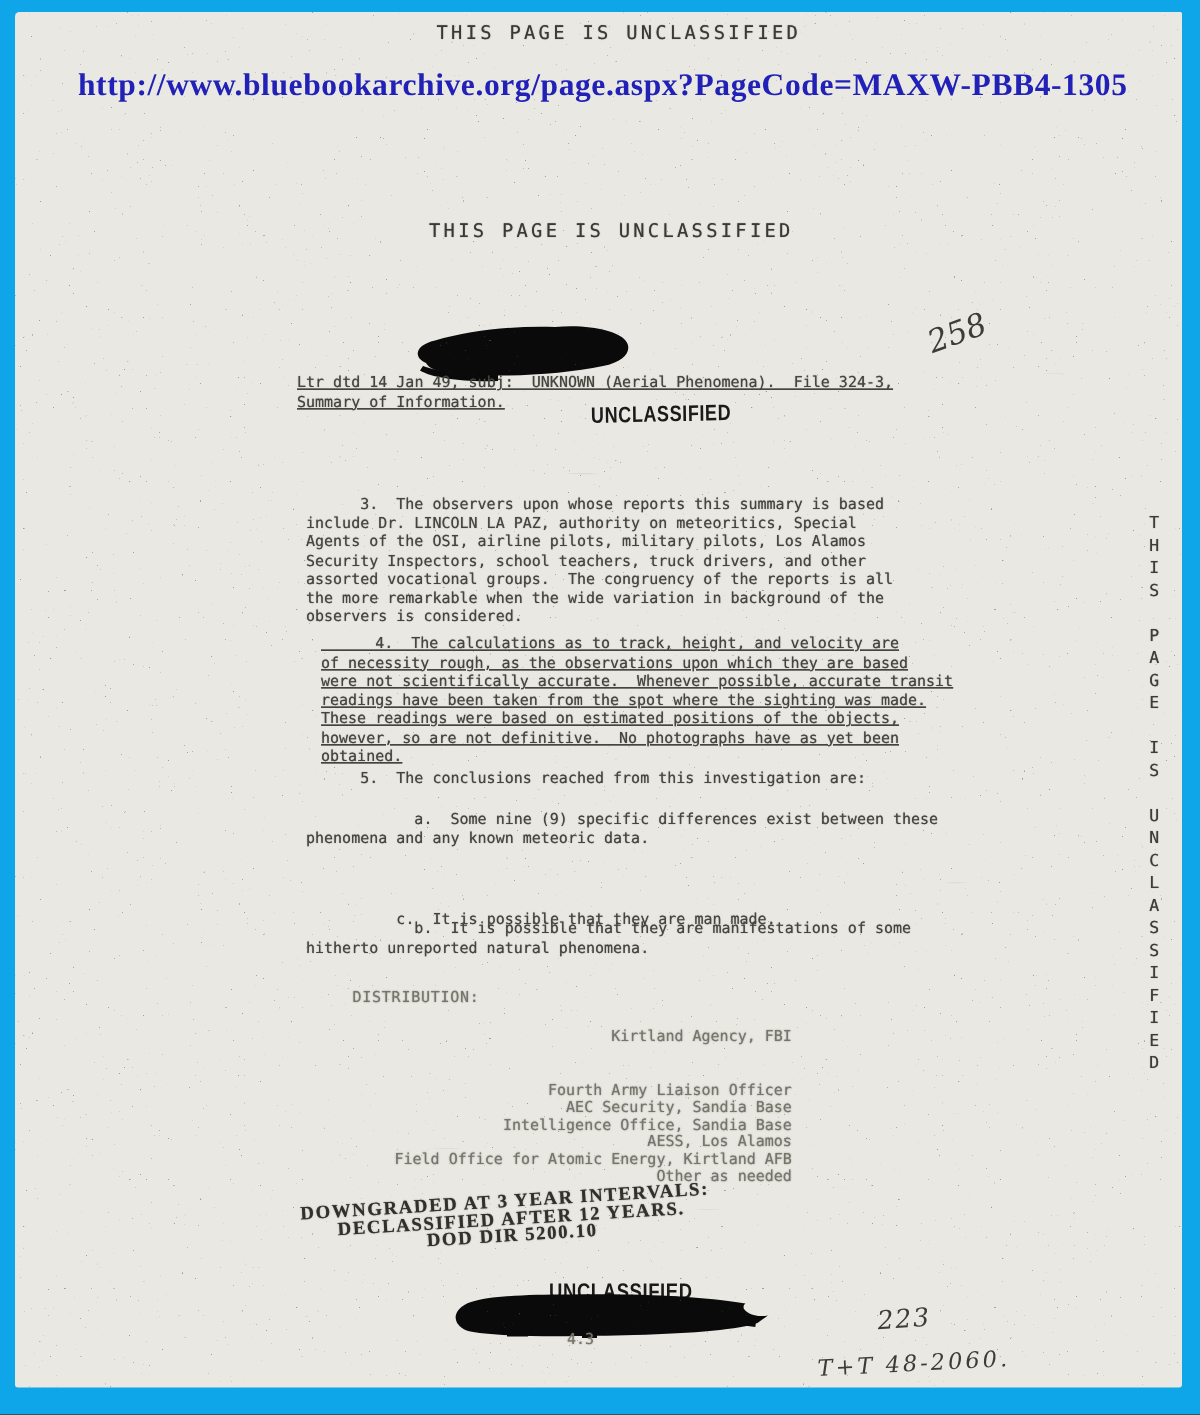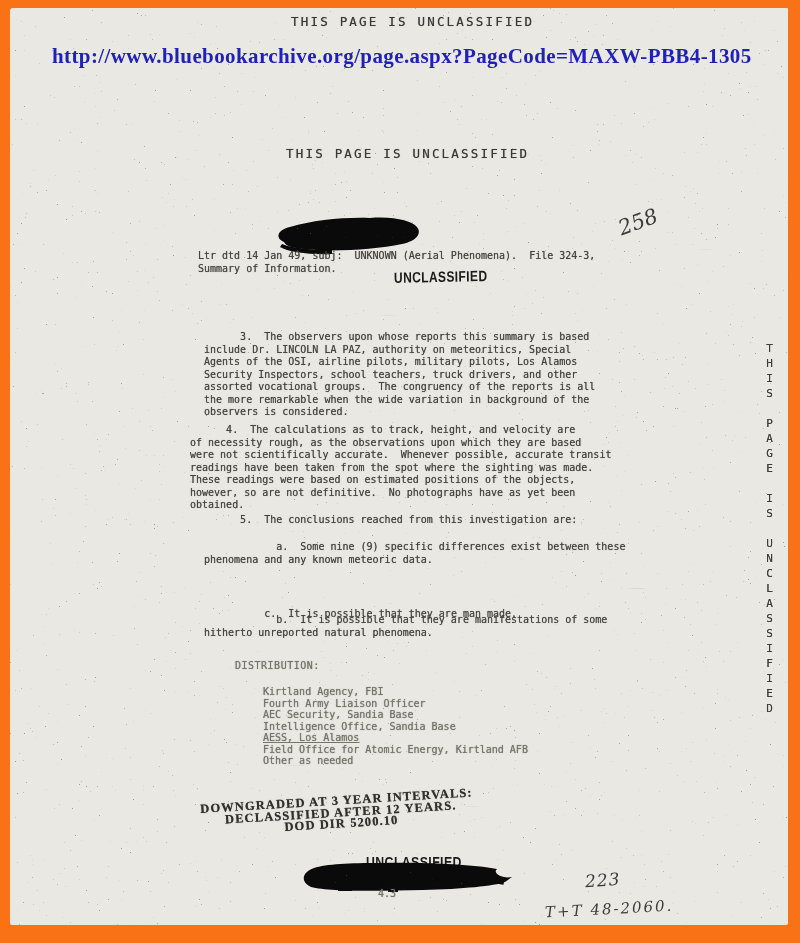--- a/index.html
+++ b/index.html
@@ -1,28 +1,28 @@
 <!DOCTYPE html>
 <html style="--url-blue: #2121b8; --paper: #e9e8e3; --ink: #45453f; --faint-ink: #75756b; --stamp-ink: #1a1a18;"><head>
 <meta charset="utf-8">
 <style>
   html,body{margin:0;padding:0;background:#000;}
-  .stage{position:relative;width:800px;height:943px;background:#f97316;overflow:hidden;
+  .stage{position:relative;width:800px;height:943px;background:#0ea5e9;overflow:hidden;
          font-family:"DejaVu Sans Mono", monospace;}
   .page{position:absolute;left:10px;top:8px;width:778px;height:917px;
         background:var(--paper,#e9e8e3);border-radius:3px 1px 2px 2px;overflow:hidden;}
   .abs{position:absolute;}
   .type{white-space:pre;font-family:"DejaVu Sans Mono",monospace;
         color:var(--ink,#45453f);text-shadow:0 0 0.7px rgba(70,70,62,0.75);}
   .banner{font-size:12.5px;letter-spacing:2.2px;color:#3a3a35;}
   .url{font-family:"Liberation Serif","DejaVu Serif",serif;font-weight:bold;
        font-size:21px;letter-spacing:0.4px;color:var(--url-blue,#2121b8);
        text-decoration:none;cursor:pointer;}
   .body-text{font-size:10px;line-height:12.5px;}
-  .faint{color:var(--faint-ink,#75756b);text-shadow:0 0 1px rgba(117,117,107,0.9);}
+  .faint{color:var(--faint-ink,#75756b);text-shadow:0 0 1px rgba(117,117,107,0.9);text-align:right;}
   .stamp{position:relative;font-family:"Liberation Sans","DejaVu Sans",sans-serif;
          font-weight:bold;font-size:15px;letter-spacing:0.5px;
          color:var(--stamp-ink,#1a1a18);transform-origin:left center;white-space:nowrap;}
   .fade-overlay{position:absolute;right:-3px;top:-3px;bottom:-3px;width:42%;
          background:linear-gradient(90deg, rgba(233,232,227,0), rgba(233,232,227,0.85));}
   .downgrade{transform:rotate(-3.5deg);transform-origin:left top;width:280px;
          font-family:"Liberation Serif","DejaVu Serif",serif;font-weight:bold;
          font-size:12.5px;line-height:11.5px;letter-spacing:1.1px;color:#31312c;
          text-shadow:0 0 0.8px rgba(49,49,44,0.8);}
   .downgrade div:nth-child(2){text-align:center;}
@@ -48,56 +48,56 @@
 
     <svg class="abs" style="left:262px;top:206px;" width="150" height="42" viewBox="0 0 150 42">
       <path class="redaction" d="M12 28 C 3 24, 5 16, 18 13 C 42 6, 72 3, 98 4
         C 122 2, 140 7, 145 13 C 150 19, 145 27, 130 30 C 102 36, 58 38, 32 35
         C 20 34, 14 32, 12 28 Z"></path>
       <path class="redaction" d="M10 30 C 20 34, 40 36, 60 36 L 60 40 C 38 41, 16 38, 8 33 Z"></path>
     </svg>
 
     <div class="abs handwritten" style="left:608px;top:202px;font-size:21px;transform:rotate(-20deg);">258</div>
 
-    <div class="abs type body-text" style="left:188px;top:242px;">Ltr dtd 14 Jan 49, subj:  UNKNOWN (Aerial Phenomena).  File 324-3,
+    <div class="abs type body-text" style="left:188px;top:242px;text-decoration:underline;">Ltr dtd 14 Jan 49, subj:  UNKNOWN (Aerial Phenomena).  File 324-3,
 Summary of Information.</div>
 
     <div class="abs stamp" style="left:384px;top:261px;transform:scaleX(0.8) rotate(-1deg);">
       <span>UNCLASSIFIED</span>
       <span class="fade-overlay"></span>
     </div>
 
     <div class="abs type body-text" style="left:194px;top:323px;">      3.  The observers upon whose reports this summary is based
 include Dr. LINCOLN LA PAZ, authority on meteoritics, Special
 Agents of the OSI, airline pilots, military pilots, Los Alamos
 Security Inspectors, school teachers, truck drivers, and other
 assorted vocational groups.  The congruency of the reports is all
 the more remarkable when the wide variation in background of the
 observers is considered.</div>
-    <div class="abs type body-text" style="left:180px;top:416px;">      4.  The calculations as to track, height, and velocity are
+    <div class="abs type body-text" style="left:204px;top:416px;text-decoration:underline;">      4.  The calculations as to track, height, and velocity are
 of necessity rough, as the observations upon which they are based
 were not scientifically accurate.  Whenever possible, accurate transit
 readings have been taken from the spot where the sighting was made.
 These readings were based on estimated positions of the objects,
 however, so are not definitive.  No photographs have as yet been
 obtained.</div>
     <div class="abs type body-text" style="left:194px;top:506px;">      5.  The conclusions reached from this investigation are:</div>
     <div class="abs type body-text" style="left:194px;top:533px;">            a.  Some nine (9) specific differences exist between these
 phenomena and any known meteoric data.</div>
     <div class="abs type body-text" style="left:194px;top:566px;margin-top:40px;">            b.  It is possible that they are manifestations of some
 hitherto unreported natural phenomena.</div>
     <div class="abs type body-text" style="left:182px;top:600px;text-align:center;">            c.  It is possible that they are man made.</div>
 
     <div class="abs type body-text faint" style="left:225px;top:652px;letter-spacing:0.5px;">DISTRIBUTION:</div>
     <div class="abs" style="left:253px;top:678px;">
       <div class="type body-text faint" style="line-height:11.5px;">Kirtland Agency, FBI</div>
-      <div class="type body-text faint" style="line-height:11.5px;">Fourth Army Liaison Officer</div>
+      <div class="type body-text faint" style="line-height:11.5px;margin-top:24px;">Fourth Army Liaison Officer</div>
       <div class="type body-text faint" style="line-height:11.5px;">AEC Security, Sandia Base</div>
       <div class="type body-text faint" style="line-height:11.5px;">Intelligence Office, Sandia Base</div>
-      <div class="type body-text faint" style="line-height:11.5px;text-decoration:underline;">AESS, Los Alamos</div>
+      <div class="type body-text faint" style="line-height:11.5px;">AESS, Los Alamos</div>
       <div class="type body-text faint" style="line-height:11.5px;">Field Office for Atomic Energy, Kirtland AFB</div>
       <div class="type body-text faint" style="line-height:11.5px;">Other as needed</div>
     </div>
 
     <div class="abs downgrade" style="left:190px;top:796px;">
       <div>DOWNGRADED AT 3 YEAR INTERVALS:</div>
       <div>DECLASSIFIED AFTER 12 YEARS.</div>
       <div>DOD DIR 5200.10</div>
     </div>
 

